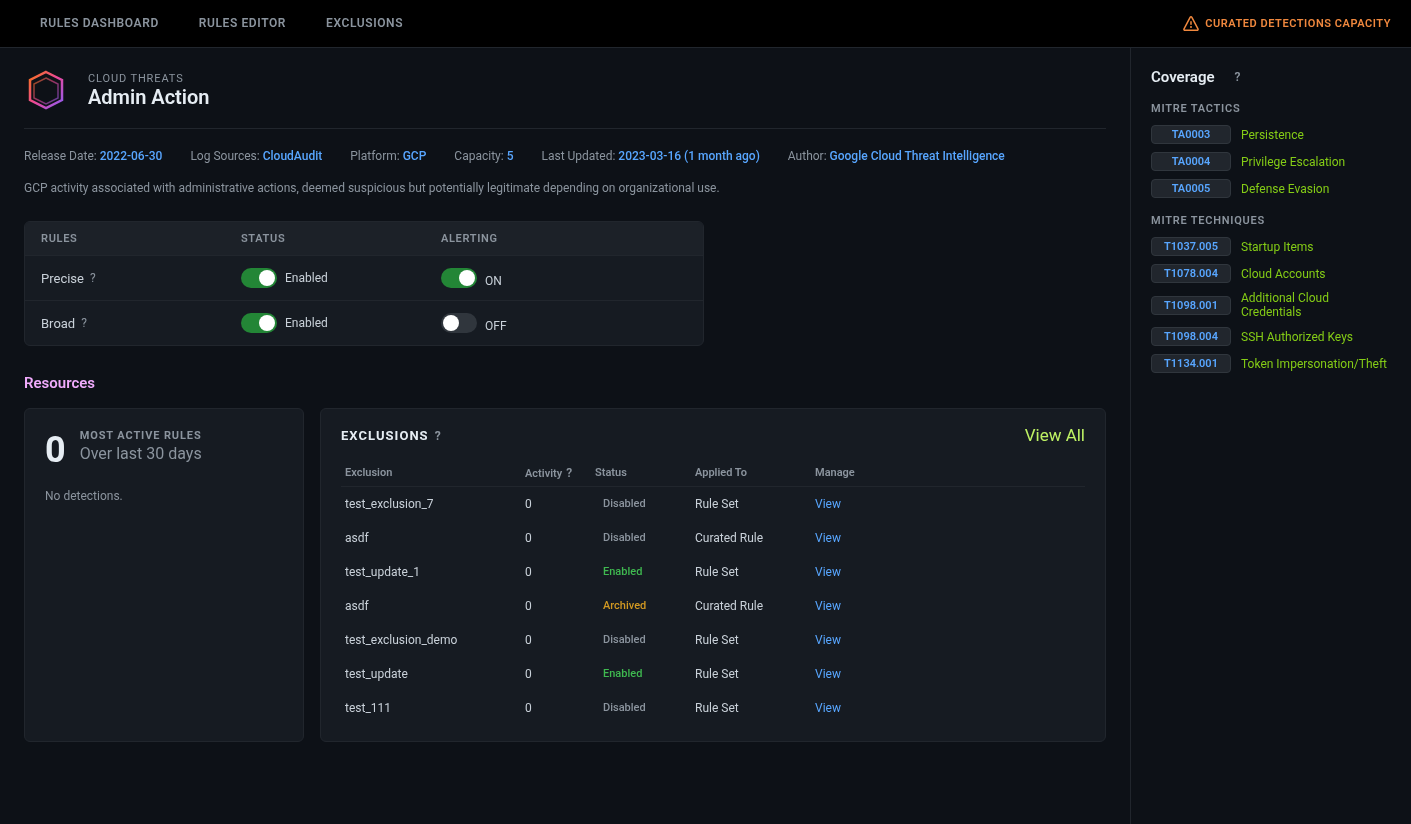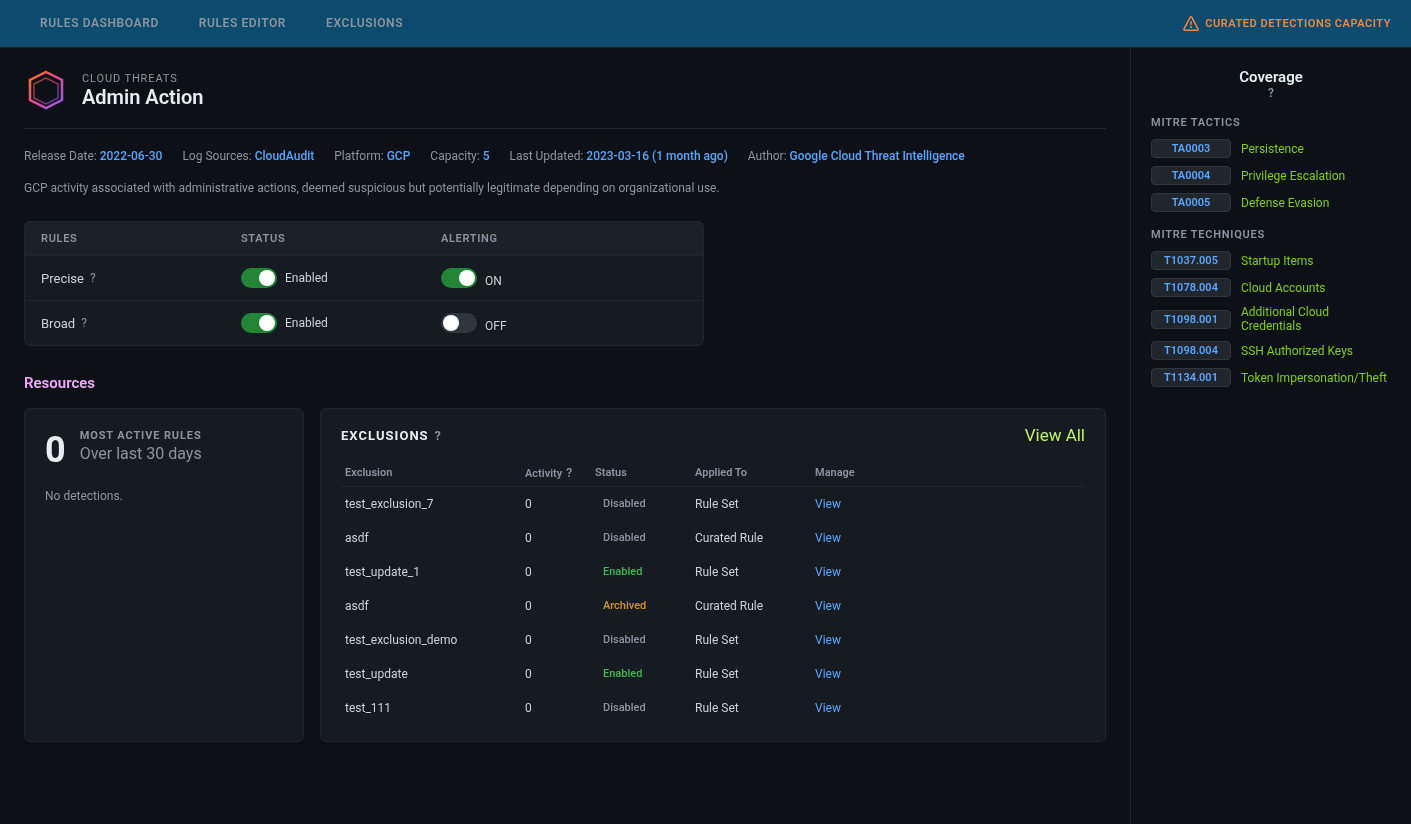--- a/index.html
+++ b/index.html
@@ -8,21 +8,21 @@
       color: #c9d1d9;
       font-family: -apple-system, BlinkMacSystemFont, 'Segoe UI', Roboto, sans-serif;
       font-size: 13px;
       min-height: 824px;
     }
 
     
     .top-nav {
       display: flex;
       align-items: center;
-      background: #0c4a6e;
+      background: #000000;
       border-bottom: 1px solid #21262d;
       padding: 0 20px;
       height: 48px;
       justify-content: space-between;
     }
     .nav-tabs {
       display: flex;
       gap: 0;
       height: 100%;
       align-items: center;
@@ -67,21 +67,21 @@
       flex: 1;
       padding: 20px 24px;
       overflow-y: auto;
       border-right: 1px solid #21262d;
     }
 
     
     .page-header {
       display: flex;
       align-items: center;
-      gap: 14px;
+      gap: 20px;
       margin-bottom: 20px;
       padding-bottom: 16px;
       border-bottom: 1px solid #21262d;
     }
     .logo-icon {
       width: 44px;
       height: 44px;
     }
     .header-text .category {
       font-size: 11px;
@@ -92,21 +92,21 @@
     .header-text .title {
       font-size: 20px;
       font-weight: 600;
       color: #e6edf3;
     }
 
     
     .meta-row {
       display: flex;
       flex-wrap: wrap;
-      gap: 20px;
+      gap: 28px;
       margin-bottom: 16px;
       font-size: 12px;
       color: #8b949e;
     }
     .meta-row span.value { color: #58a6ff; font-weight: 500; }
 
     
     .description {
       font-size: 12px;
       color: #8b949e;
@@ -330,26 +330,25 @@
     
     .right-sidebar {
       width: 280px;
       padding: 20px;
       overflow-y: auto;
     }
 
     .coverage-title {
       display: flex;
       align-items: center;
-      gap: 0;
+      gap: 20px;
       font-size: 15px;
       font-weight: 600;
       color: #e6edf3;
       margin-bottom: 12px;
-      flex-direction: column;
     }
 
     .mitre-section-label {
       font-size: 11px;
       font-weight: 600;
       color: #8b949e;
       text-transform: uppercase;
       letter-spacing: 0.07em;
       margin-bottom: 10px;
       margin-top: 16px;

